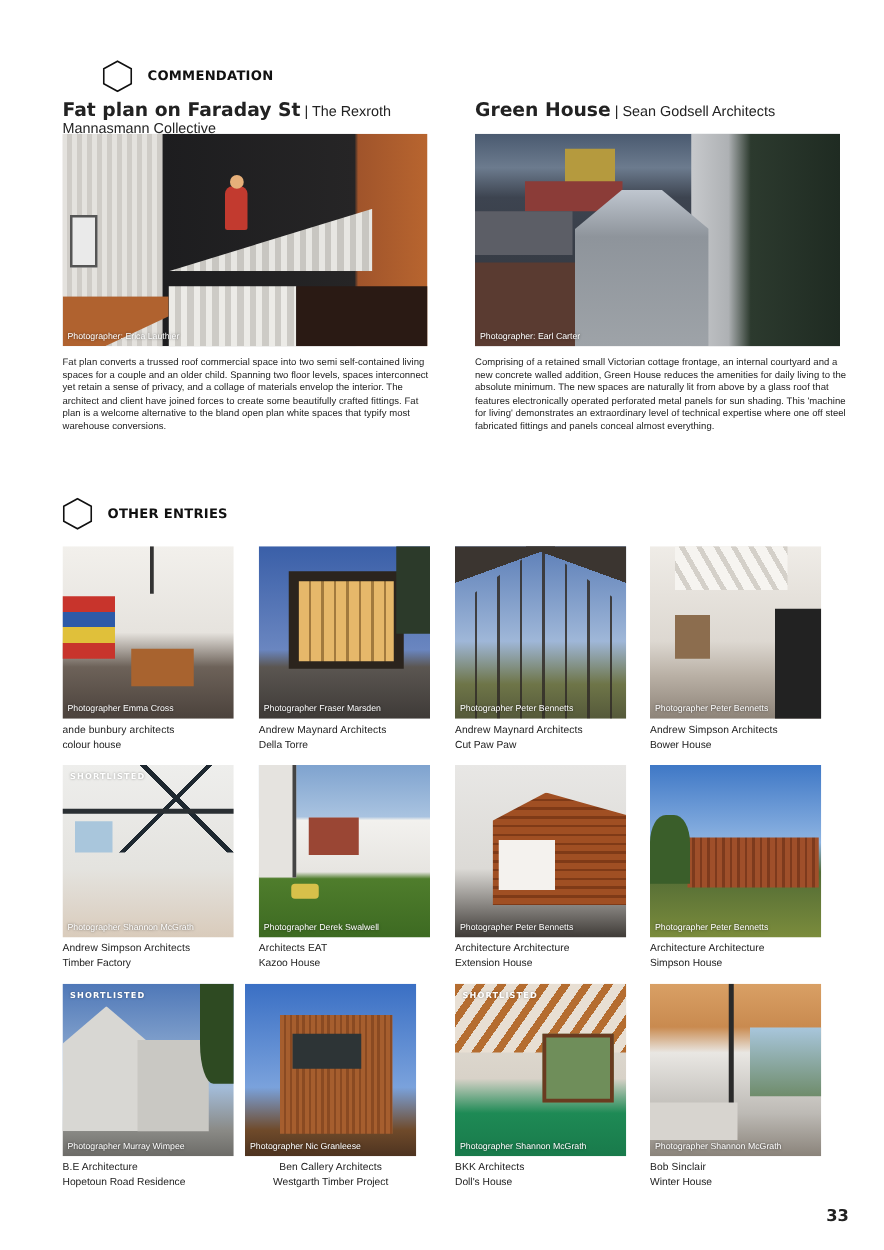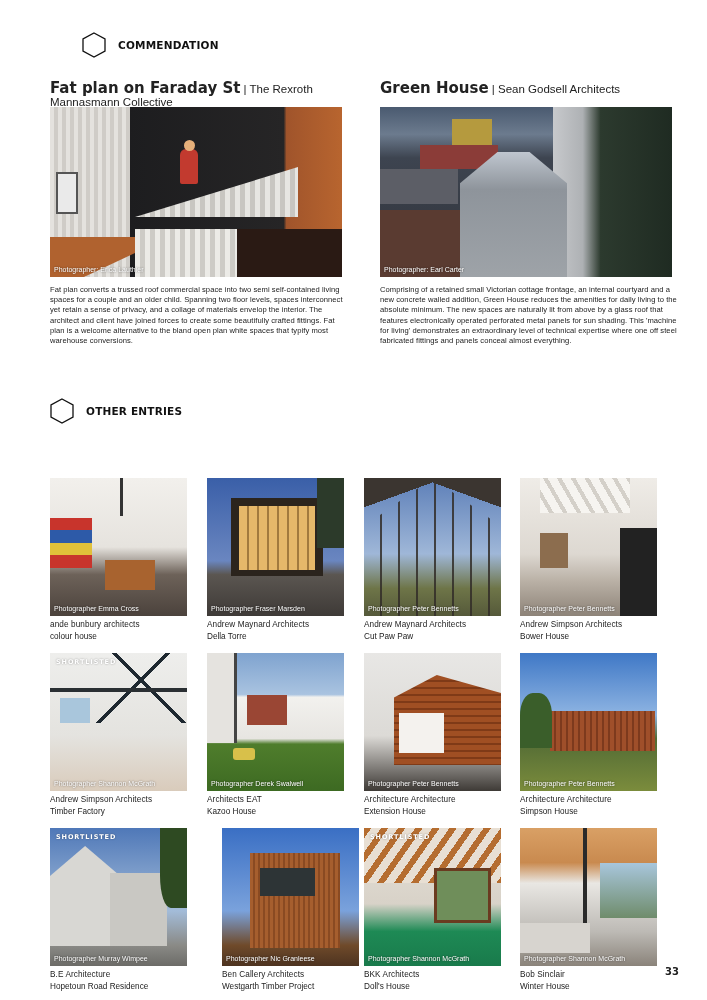--- a/index.html
+++ b/index.html
@@ -12,34 +12,34 @@
 
   .feature { position: absolute; top: 82px; width: 292px; }
   .feature-title { font-size: 11.5px; line-height: 13px; color: #222; height: 26px; }
   .feature-title b { font-family: "DejaVu Sans", sans-serif; font-weight: bold; font-size: 15px; }
   .feature-photo { position: absolute; top: 25px; left: 0; width: 292px; height: 170px; overflow: hidden; }
   .feature-desc { position: absolute; top: 203px; left: 0; width: 300px; font-size: 7.6px; line-height: 10.2px; color: #222; letter-spacing: 0.05px; }
 
   .caption { position: absolute; left: 4px; bottom: 4px; font-size: 7px; color: #fff; text-shadow: 0 0 2px rgba(0,0,0,.6); }
   .shortlisted { position: absolute; left: 6px; top: 5px; font-family: "DejaVu Sans", sans-serif; font-weight: bold; font-size: 6.5px; letter-spacing: 0.9px; color: #fff; text-shadow: 0 0 2px rgba(0,0,0,.4); }
 
-  .entry { position: absolute; width: 137px; margin-top: 41px; }
+  .entry { position: absolute; width: 137px; }
   .entry-photo { position: relative; width: 137px; height: 138px; overflow: hidden; }
   .entry-arch { margin-top: 3px; font-size: 8.2px; line-height: 11.5px; color: #222; letter-spacing: 0.1px; }
   .entry-proj { font-size: 8.2px; line-height: 11.5px; color: #222; }
 
-  .page-num { position: absolute; right: 28px; top: 966px; font-family: "DejaVu Sans", sans-serif; font-weight: bold; font-size: 10px; color: #222; }
+  .page-num { position: absolute; right: 28px; top: 966px; font-family: "DejaVu Sans", sans-serif; font-weight: bold; font-size: 13px; color: #222; }
 
   
   .ph { position: absolute; inset: 0; }
 </style>
 </head>
 <body>
 
-<div class="section-head" style="top:32px;padding-left:32px;">
+<div class="section-head" style="top:48px;padding-left:32px;">
   <svg class="hex" viewBox="0 0 24 26">
     <polygon points="12,1 23,7 23,19 12,25 1,19 1,7" fill="none" stroke="#111" stroke-width="1.3"></polygon>
   </svg>
   <span class="section-title">COMMENDATION</span>
 </div>
 
 <div class="feature" style="left:50px;">
   <div class="feature-title">
     <b>Fat plan on Faraday St</b><span> | </span><span>The Rexroth Mannasmann Collective</span>
   </div>
@@ -182,21 +182,21 @@
     <div class="ph" style="top:18px;left:0;right:20px;bottom:20px;background:#d8d7d3;clip-path:polygon(0 30%,30% 0,60% 30%,60% 100%,0 100%);"></div>
     <div class="ph" style="top:45px;left:60px;right:20px;bottom:20px;background:#c9c8c3;"></div>
     <div class="ph" style="top:0;left:110px;right:0;height:80px;bottom:auto;background:#2e4a22;border-radius:0 0 0 40%;"></div>
     <div class="shortlisted">SHORTLISTED</div>
     <div class="caption">Photographer Murray Wimpee</div>
   </div>
   <div class="entry-arch">B.E Architecture</div>
   <div class="entry-proj">Hopetoun Road Residence</div>
 </div>
 
-<div class="entry" style="left:222px;top:787px;">
+<div class="entry" style="left:196px;top:787px;text-align:center;">
   <div class="entry-photo">
     <div class="ph" style="background:linear-gradient(180deg,#3a6fc4 0%,#7aa2dc 60%,#6f4a2a 85%,#4d3320 100%);"></div>
     <div class="ph" style="top:25px;left:28px;width:90px;height:95px;right:auto;bottom:auto;background:repeating-linear-gradient(90deg,#a65e2e 0 3px,#8a4a22 3px 5px);"></div>
     <div class="ph" style="top:40px;left:38px;width:55px;height:28px;right:auto;bottom:auto;background:#2d3436;"></div>
     <div class="caption">Photographer Nic Granleese</div>
   </div>
   <div class="entry-arch">Ben Callery Architects</div>
   <div class="entry-proj">Westgarth Timber Project</div>
 </div>
 

